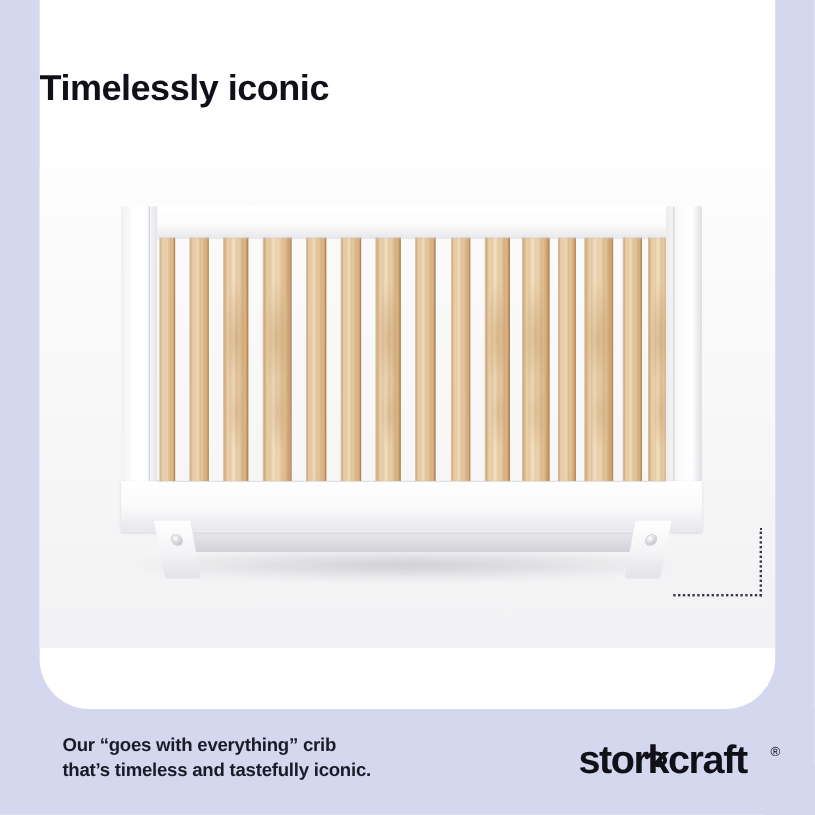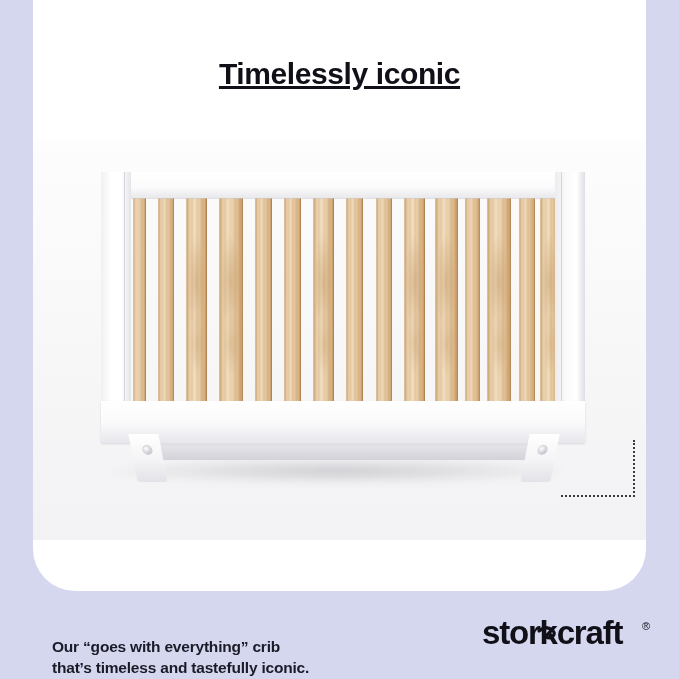--- a/index.html
+++ b/index.html
@@ -35,27 +35,25 @@
     border-bottom-right-radius: 42px;
     overflow: hidden;
   }
 
   
   #headline {
     position: absolute;
     left: 0;
     top: 57px;
     width: 613px;
-    text-align: center;
     font-size: 30px;
     font-weight: bold;
     letter-spacing: -0.4px;
     color: #111018;
     font-family: "Liberation Sans", sans-serif;
-    text-decoration: underline;
   }
 
   
   #crib-photo {
     position: absolute;
     left: 0px;
     top: 140px;
     width: 613px;
     height: 400px;
     background:
@@ -252,21 +250,20 @@
   }
   #footer-copy {
     position: absolute;
     left: 52px;
     top: 20px;
     font-size: 15.5px;
     font-weight: bold;
     line-height: 21px;
     color: #1b1b28;
     letter-spacing: -0.2px;
-    margin-top: 25px;
   }
   #footer-copy div { white-space: pre; }
 
   
   #brand-logo {
     position: absolute;
     left: 482px;
     top: 23px;
     width: 180px;
     height: 40px;

